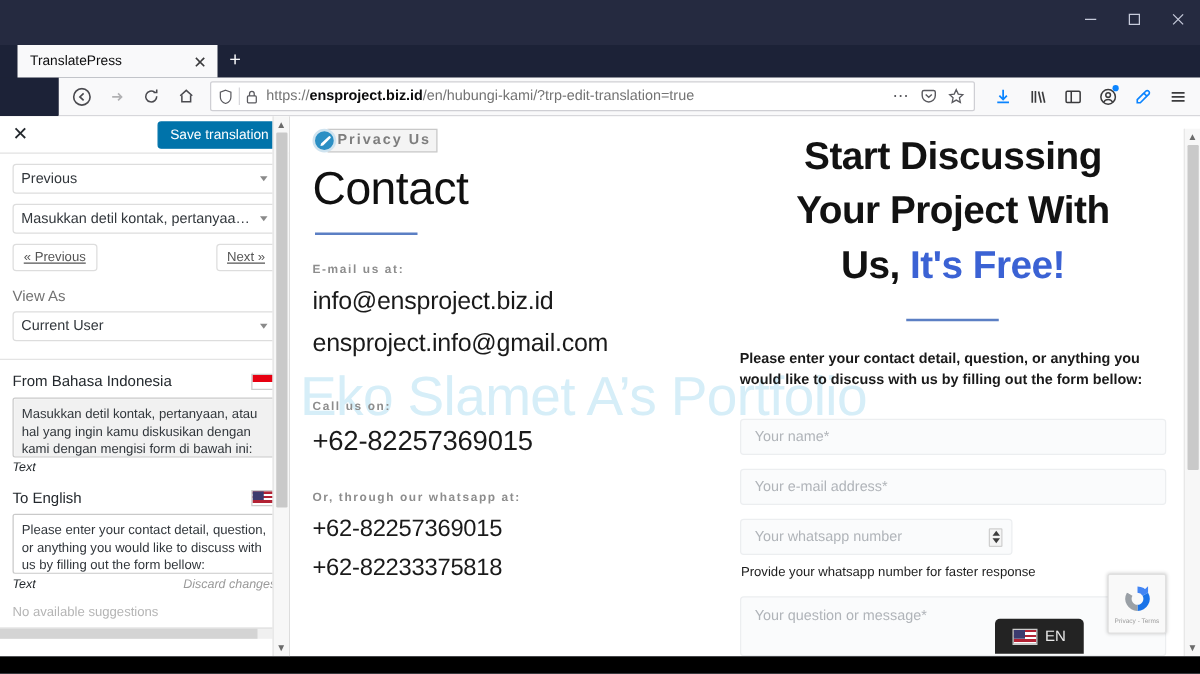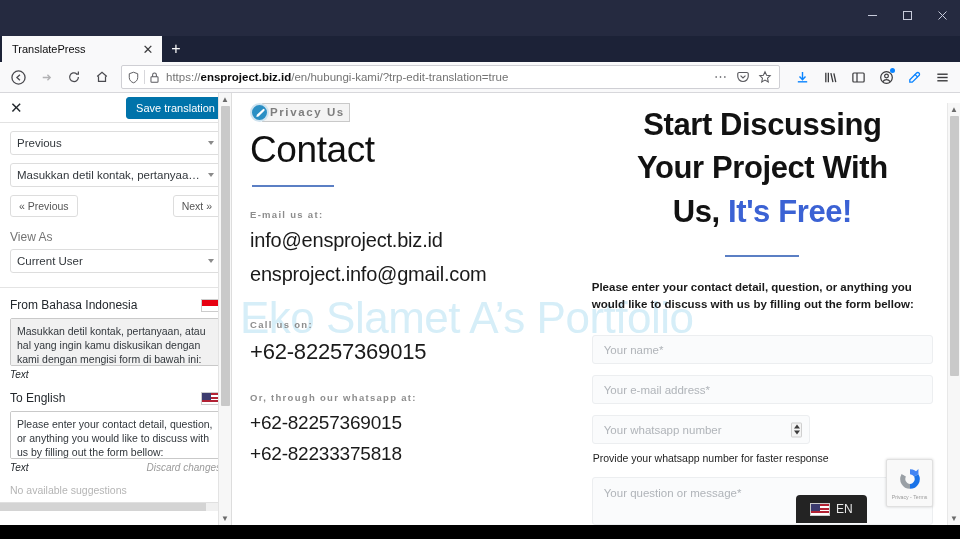--- a/index.html
+++ b/index.html
@@ -26,42 +26,42 @@
 
   .wincontrols { position: absolute; right: 0; top: 0; display: flex; height: 30px; }
   .wc {
     width: 35px; height: 30px; display: flex; align-items: center; justify-content: center;
   }
   .wc svg { stroke: #c7cbdb; }
 
   
   .tabstrip {
     height: 26px; background: #1c2237; display: flex; align-items: flex-end;
-    padding-left: 2px; flex-shrink: 0;
+    padding-left: 14px; flex-shrink: 0;
   }
   .tab {
     height: 26px; min-width: 160px; max-width: 160px;
     background: #f9f9fa; color: #0c0c0d;
     display: flex; align-items: center; padding: 0 6px 0 10px;
     font-size: 11px; position: relative;
   }
   .tab-label { flex: 1; overflow: hidden; text-overflow: ellipsis; white-space: nowrap; }
   .tab-close {
     width: 16px; height: 16px; display:flex; align-items:center; justify-content:center;
     color: #3b3b3d; font-size: 13px; line-height: 1;
   }
   .newtab {
     width: 28px; height: 26px; display:flex; align-items:center; justify-content:center;
     color: #f9f9fa; font-size: 16px; font-weight: 300;
   }
 
   
   .navbar {
     height: 31px; background: #f9f9fa; display: flex; align-items: center;
-    padding: 0 4px; flex-shrink: 0; border-bottom: 1px solid #d7d7db;
+    padding: 0 4px; flex-shrink: 0; border-bottom: 1px solid #d7d7db; margin-left: 47px;
   }
   .navbtn {
     width: 28px; height: 26px; display:flex; align-items:center; justify-content:center;
     border-radius: 3px; flex-shrink: 0;
   }
   .navbtn svg { stroke: #4a4a4f; fill: none; }
   .navbtn.dim svg { stroke: #b1b1b3; }
 
   .urlbar {
     flex: 1; height: 24px; margin: 0 5px;
@@ -111,21 +111,21 @@
     background: #fff; font-size: 11.5px; color: #32373c;
     display: flex; align-items: center; padding: 0 6px; margin-bottom: 8px;
     position: relative;
   }
   .tp-select span.val { flex:1; overflow:hidden; text-overflow: ellipsis; white-space: nowrap; }
   .caret { width:0;height:0;border-left:3.5px solid transparent;border-right:3.5px solid transparent;border-top:4px solid #8a8a8a; margin-left:4px;}
 
   .tp-nav { display: flex; justify-content: space-between; margin-bottom: 13px; }
   .tp-btn {
     border: 1px solid #ddd; border-radius: 3px; background: #fff;
-    font-size: 10.5px; color: #555; padding: 4px 8px;
+    font-size: 10.5px; color: #555; padding: 4px 8px; text-decoration: underline;
   }
 
   .tp-label { font-size: 12px; color: #737373; margin-bottom: 5px; }
   .tp-viewas-sel { margin-bottom: 0; }
 
   .tp-divider { height:1px; background:#e4e4e4; margin: 14px -10px 10px; }
 
   .tp-fieldhead {
     display: flex; align-items: center; justify-content: space-between;
     margin-bottom: 6px;

